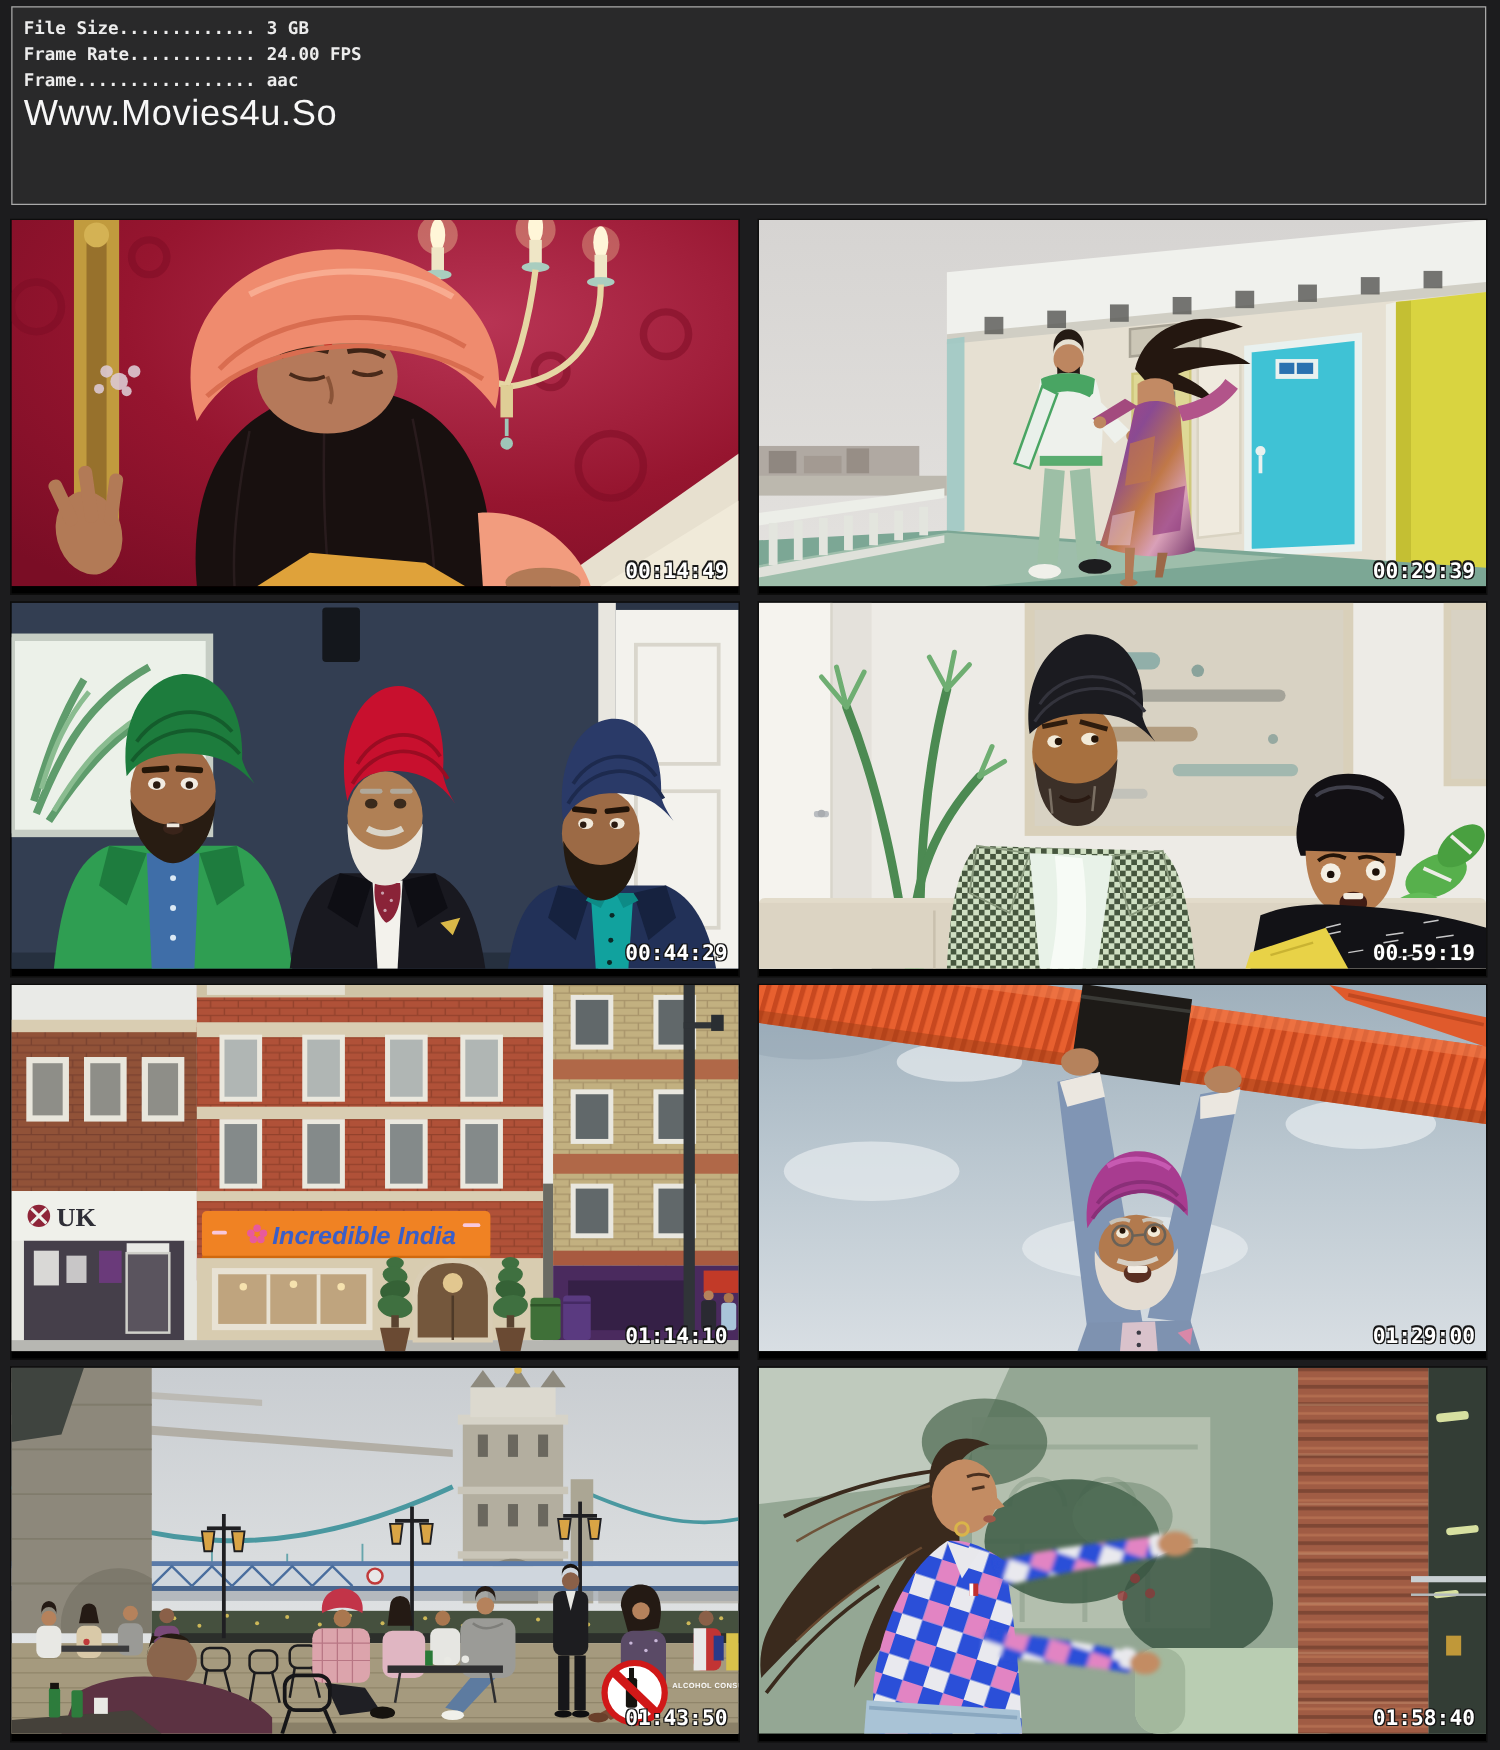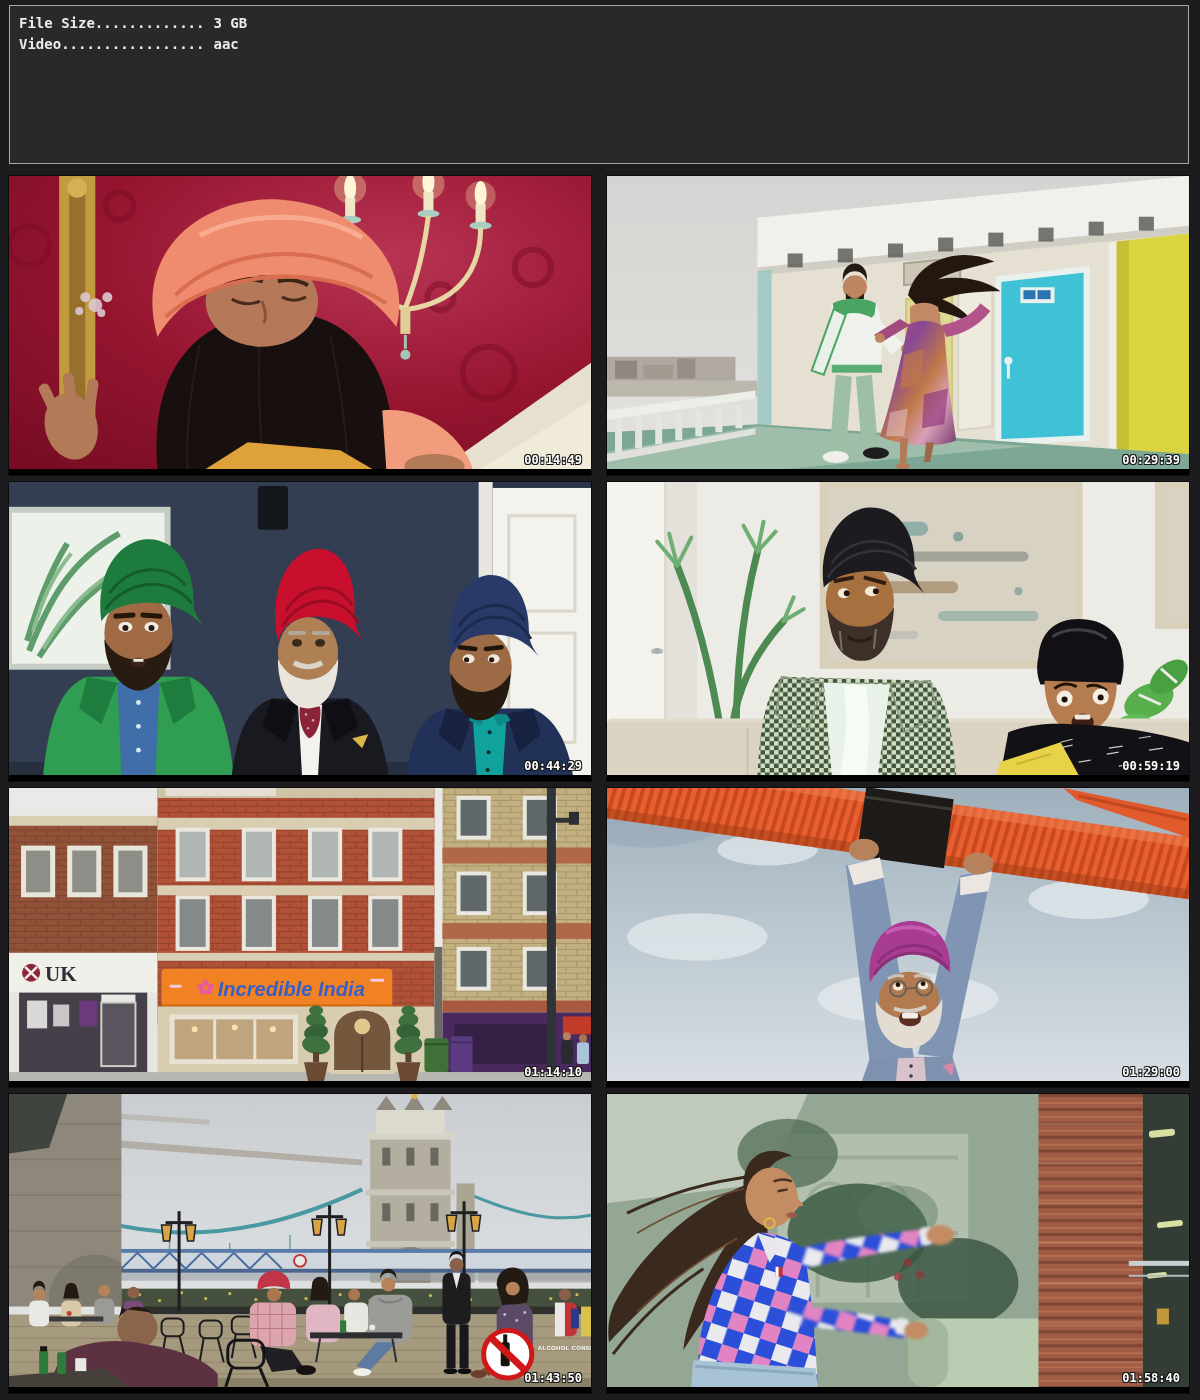--- a/index.html
+++ b/index.html
@@ -10,31 +10,33 @@
              line-height:21px;color:#ececec;white-space:pre}
   .meta-line .mv{padding-left:9px}
   .watermark{font-family:"Liberation Sans",sans-serif;font-size:29px;color:#f7f7f7;
              line-height:30px;margin-top:0px;letter-spacing:.5px}
   .grid{position:absolute;left:9px;top:176px;display:grid;grid-template-columns:582px 582px;
         grid-auto-rows:299px;column-gap:16px;row-gap:7px}
   .shot{position:relative;margin:0;width:582px;height:299px;background:#000;overflow:hidden;
         outline:1px solid #0c0c0c}
   .shot svg{display:block;width:582px;height:293px}
   .ts{position:absolute;right:9px;bottom:8px;font-family:"DejaVu Sans Mono",monospace;
-      font-weight:bold;font-size:12px;color:#fff;
+      font-weight:bold;font-size:17px;color:#fff;
       text-shadow:-1px -1px 0 #161616,1px -1px 0 #161616,-1px 1px 0 #161616,1px 1px 0 #161616}
 </style>
 </head>
 <body>
 
 <div class="page">
 
   <section class="info">
     <div class="meta-line"><span>File Size</span><span>.............</span><span class="mv">3 GB</span></div>
-    <div class="meta-line"><span>Video</span><span>.................</span><span class="mv">aac</span></div>
+    <div class="meta-line"><span>Frame Rate</span><span>............</span><span class="mv">24.00 FPS</span></div>
+    <div class="meta-line"><span>Frame</span><span>.................</span><span class="mv">aac</span></div>
+    <div class="watermark">Www.Movies4u.So</div>
   </section>
 
   <div class="grid">
 
     <figure class="shot">
       <svg viewBox="0 0 580 295" preserveAspectRatio="none">
         <defs>
           <radialGradient id="w1" cx="65%" cy="28%" r="90%">
             <stop offset="0" stop-color="#b83454"></stop>
               <stop offset=".55" stop-color="#96152f"></stop>

